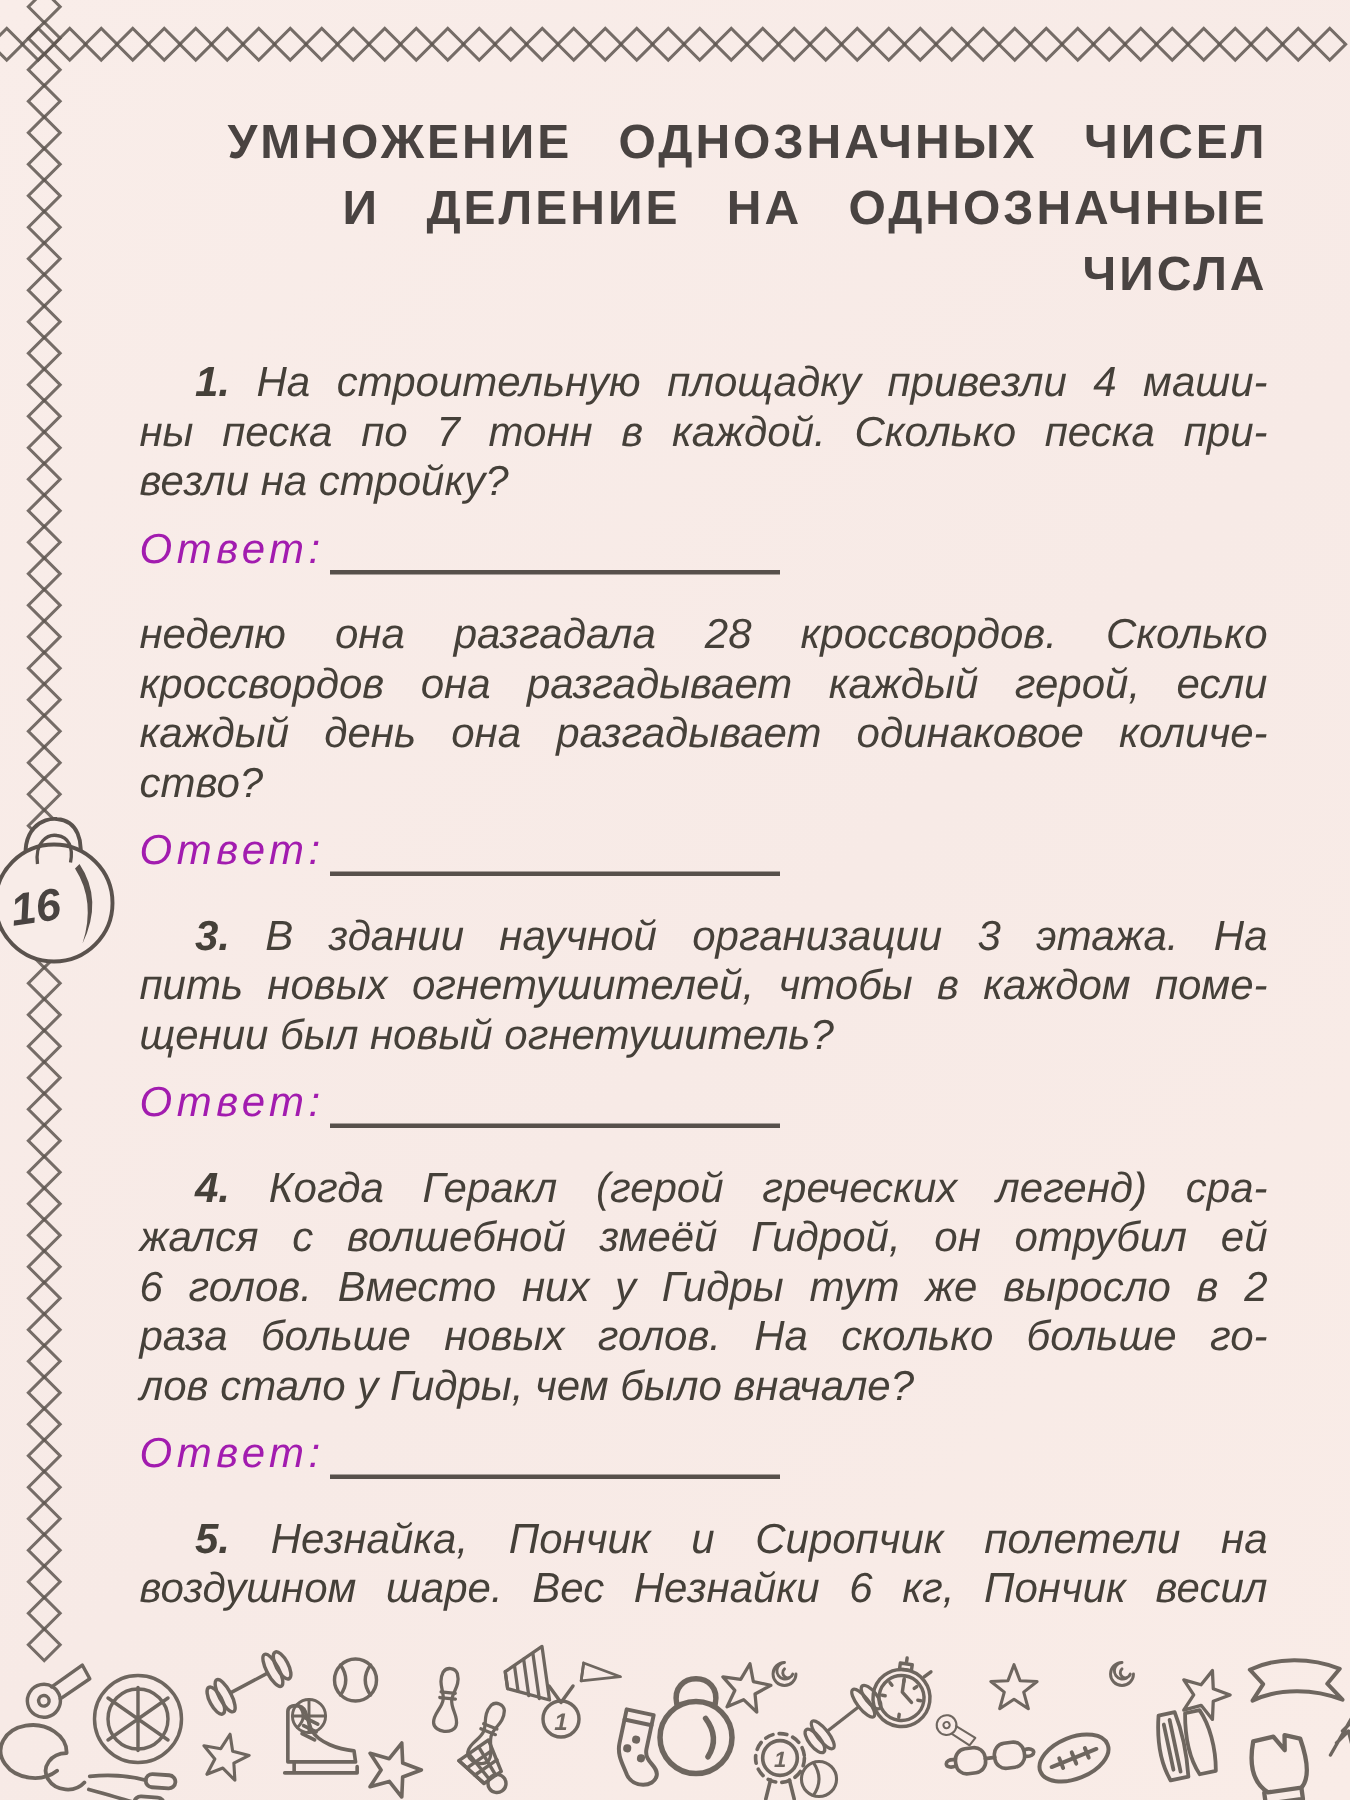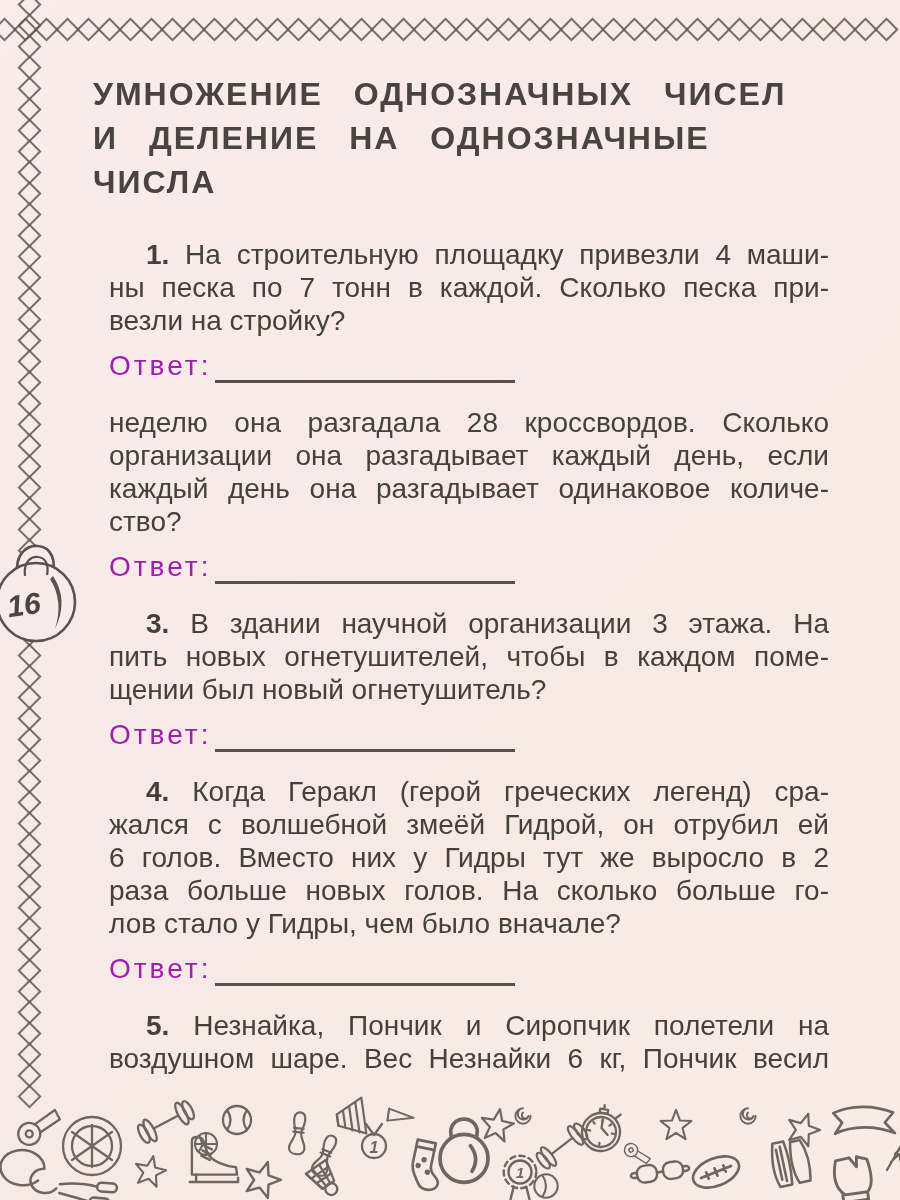--- a/index.html
+++ b/index.html
@@ -14,24 +14,24 @@
   .chain-left{left:21px;top:-6px;height:1110px;flex-direction:column;}
   .diamond{
     width:13px;height:13px;flex:none;box-sizing:content-box;
     border:2px solid #5e5650;transform:rotate(45deg);opacity:.85;
   }
   .chain-top .diamond{margin:0 2px;}
   .chain-left .diamond{margin:2px 0;}
   
   .content{position:absolute;left:93px;top:72px;width:752px;color:#45403c;}
   .title{
-    text-align:left;font-weight:bold;font-size:32px;line-height:44px;
+    text-align:right;font-weight:bold;font-size:32px;line-height:44px;
     letter-spacing:2px;word-spacing:20px;color:#494341;margin:0 0 34px 0;
   }
-  .problem{margin:16px;}
+  .problem{margin:0;font-style:italic;}
   .pline{
     font-size:28px;line-height:33px;text-align:justify;text-align-last:justify;
     color:#454039;
   }
   .pline.pfirst{text-indent:37px;}
   .pline.plast{text-align-last:left;}
   .pnum{font-weight:bold;}
   .answer{margin:12px 0 24px 0;font-size:28px;line-height:33px;letter-spacing:3px;color:#a21caf;}
   .answer-line{
     display:inline-block;width:300px;height:1px;margin-left:4px;
@@ -169,21 +169,21 @@
   </h1>
   <div>
       <div class="problem">
         <div class="pline pfirst"><b class="pnum">1.</b> На строительную площадку привезли 4 маши-</div>
         <div class="pline">ны песка по 7 тонн в каждой. Сколько песка при-</div>
         <div class="pline plast">везли на стройку?</div>
         <div class="answer"><span>Ответ:</span><span class="answer-line"></span></div>
       </div>
       <div class="problem">
         <div class="pline">неделю она разгадала 28 кроссвордов. Сколько</div>
-        <div class="pline">организации она разгадывает каждый день, если</div>
+        <div class="pline">кроссвордов она разгадывает каждый герой, если</div>
         <div class="pline">каждый день она разгадывает одинаковое количе-</div>
         <div class="pline plast">ство?</div>
         <div class="answer"><span>Ответ:</span><span class="answer-line"></span></div>
       </div>
       <div class="problem">
         <div class="pline pfirst"><b class="pnum">3.</b> В здании научной организации 3 этажа. На</div>
         <div class="pline">пить новых огнетушителей, чтобы в каждом поме-</div>
         <div class="pline plast">щении был новый огнетушитель?</div>
         <div class="answer"><span>Ответ:</span><span class="answer-line"></span></div>
       </div>

